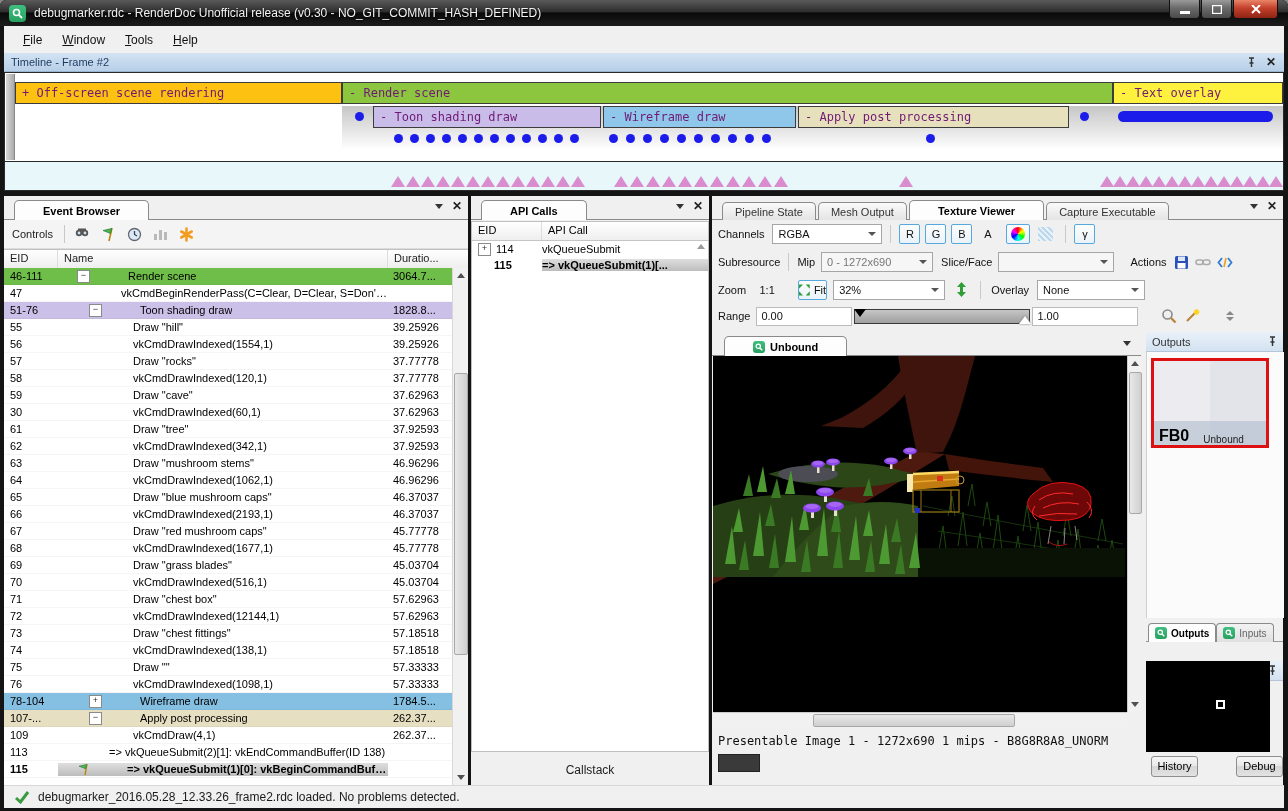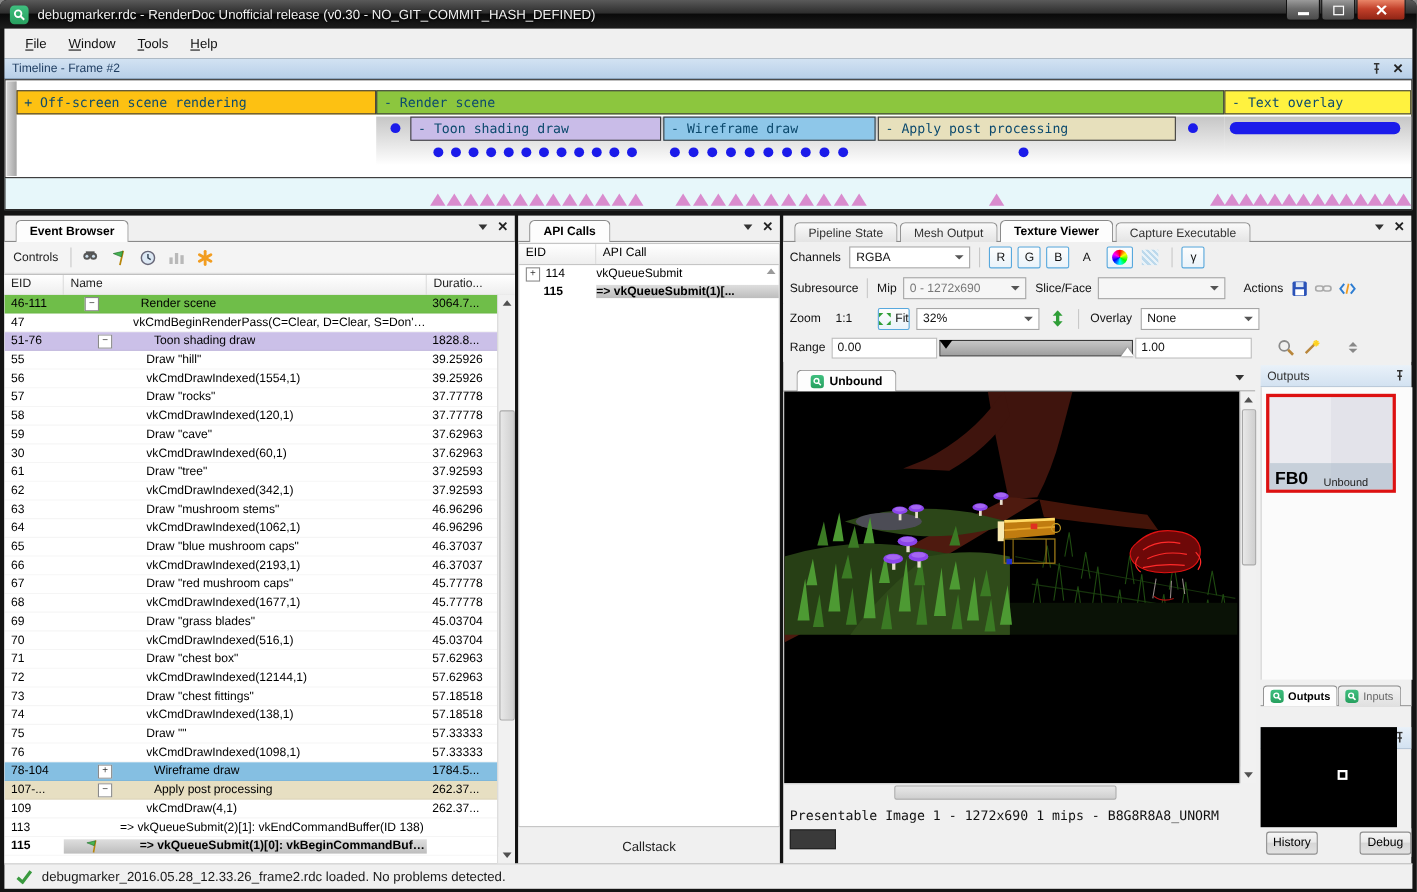--- a/index.html
+++ b/index.html
@@ -15,37 +15,37 @@
   .wbtn.close{width:43px;background:linear-gradient(#e98568,#c2402a 45%,#8f2415);}
   .wbtn svg{display:block}
   
   #menubar{left:4px;top:26px;width:1280px;height:27px;background:#f0f0f0;display:flex;align-items:center;padding-left:10px;box-sizing:border-box;}
   .menu-item{font-size:12px;color:#111;padding:3px 9px;margin-right:2px;}
   
   #tlheader{left:4px;top:53px;width:1280px;height:19px;background:linear-gradient(#d3e3f3,#b8cfe8);border-bottom:1px solid #98b4d0;display:flex;align-items:center;font-size:11px;color:#1c3a5e;padding-left:7px;box-sizing:border-box;}
   #tlheader .hicons{position:absolute;right:8px;display:flex;gap:10px;align-items:center;}
   #tlbody{left:4px;top:72px;width:1280px;height:90px;background:#fff;border:1px solid #2a2a2a;box-sizing:border-box;}
   #tlgutter{left:1px;top:1px;width:8px;height:86px;background:linear-gradient(90deg,#d8d8d8,#aaa);border-right:1px solid #888;}
-  .tlbar{position:absolute;height:22px;border:1px solid #3c3c3c;box-sizing:border-box;font-family:"DejaVu Sans Mono",monospace;font-size:12px;color:#0c4a6e;display:flex;align-items:center;padding-left:6px;white-space:nowrap;overflow:hidden;}
+  .tlbar{position:absolute;height:22px;border:1px solid #3c3c3c;box-sizing:border-box;font-family:"DejaVu Sans Mono",monospace;font-size:12px;color:#701a75;display:flex;align-items:center;padding-left:6px;white-space:nowrap;overflow:hidden;}
   .tlshadow{position:absolute;height:44px;background:linear-gradient(#c6c6c6,rgba(255,255,255,0));}
   .bdot{width:9px;height:9px;border-radius:50%;background:#1b1bea;display:inline-block;}
   #bluebar{position:absolute;left:1113px;top:38px;width:155px;height:11px;border-radius:6px;background:#1b1bea;}
   .dotrow{position:absolute;top:61px;display:flex;align-items:center;}
   #tlstrip{left:4px;top:162px;width:1280px;height:29px;background:#e7f7fa;border:1px solid #2a2a2a;border-top:none;box-sizing:border-box;}
   #legend{position:absolute;left:10px;top:3px;font-family:"DejaVu Sans Mono",monospace;font-size:12px;color:#000;display:flex;align-items:center;gap:4px;white-space:pre;}
   .tri{width:0;height:0;border-left:7px solid transparent;border-right:7px solid transparent;border-bottom:11px solid #d98cce;display:inline-block;}
   .tri.reads{border-bottom-color:#41b54a;}
   .tri.clears{border-bottom-color:#c4c4c4;}
   .trirow{position:absolute;top:14px;display:flex;}
   .trirow.tight .tri{margin-left:-1px;}
   .trirow.g1 .tri{margin-right:1px;} .trirow.g2 .tri{margin-right:2px;}
   
   .panel{background:#f0f0f0;}
   .tabstrip{position:relative;height:24px;border-bottom:1px solid #8a8a8a;display:flex;align-items:flex-end;padding-left:10px;box-sizing:border-box;}
-  .tab{border:1px solid #8a8a8a;border-bottom:none;border-radius:5px 5px 0 0;background:#fdfdfd;font-size:11px;padding:4px 12px 3px;margin-right:2px;position:relative;top:1px;display:flex;align-items:center;gap:5px;}
+  .tab{border:1px solid #8a8a8a;border-bottom:none;border-radius:5px 5px 0 0;background:#fdfdfd;font-size:11px;padding:4px 28px 3px;margin-right:2px;position:relative;top:1px;display:flex;align-items:center;gap:5px;}
   .tab.in{background:linear-gradient(#fafafa,#e4e4e4);color:#333;padding:3px 12px 2px;}
   .tab b{font-weight:bold;}
   .tsbtns{position:absolute;right:6px;top:5px;display:flex;gap:9px;align-items:center;}
   .tdrop{width:0;height:0;border-left:4px solid transparent;border-right:4px solid transparent;border-top:5px solid #333;}
   .tclose{font-size:12px;font-weight:bold;color:#222;line-height:10px;}
   
   #eb{left:4px;top:196px;width:464px;height:589px;}
   #ebcontrols{height:28px;display:flex;align-items:center;padding-left:8px;gap:9px;border-bottom:1px solid #dcdcdc;background:#f4f4f4;}
   #ebcontrols .lbl{font-size:11px;color:#222;margin-right:2px;}
   .vsep{width:1px;height:18px;background:#c8c8c8;}

